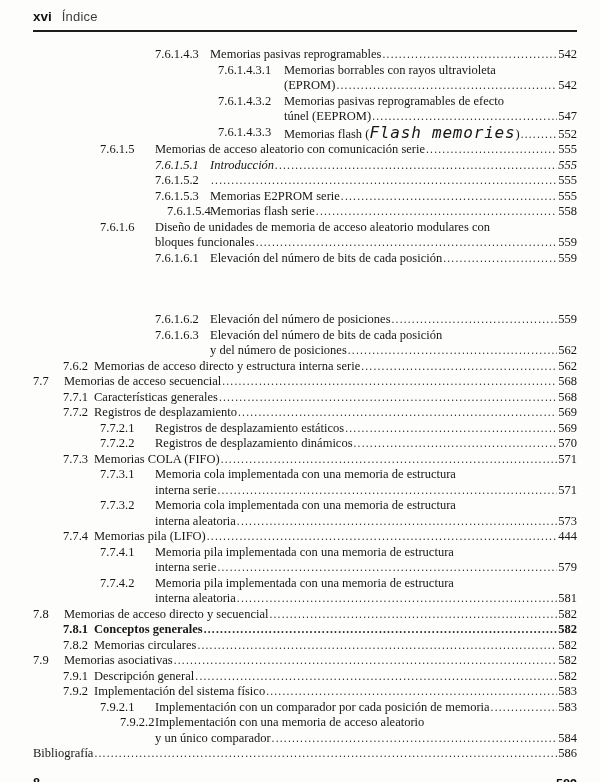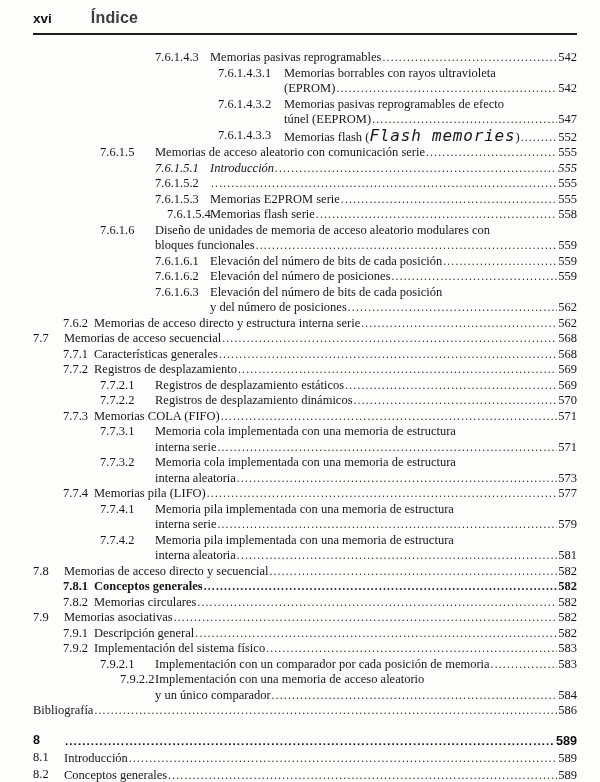--- a/index.html
+++ b/index.html
@@ -20,22 +20,22 @@
     display:flex;align-items:baseline;
     padding:9px 0 6px 0;
     border-bottom:2px solid #1c1c1c;
   }
   .folio{
     font-family:"Liberation Sans", sans-serif;
     font-weight:700;font-size:13.5px;color:#111;
   }
   .htitle{
     font-family:"Liberation Sans", sans-serif;
-    font-size:16px;color:#3d3d3d;
-    margin-left:39px;letter-spacing:.2px;font-weight:bold;
+    font-size:13px;color:#3d3d3d;
+    margin-left:10px;letter-spacing:.2px;
   }
   
   .toc{
     margin-top:15px;
     font-size:12.5px;line-height:15.5px;
   }
   .entry{position:relative;}
   .entry .num{position:absolute;top:0;white-space:nowrap;}
   .line{display:flex;align-items:baseline;}
   .txt{flex:0 0 auto;white-space:nowrap;}
@@ -160,21 +160,21 @@
         </div>
       </div>
       <div class="entry" style="padding-left: 177px;">
         <span class="num" style="left: 122px;">7.6.1.6.1</span>
         <div class="line">
           <span class="txt">Elevación del número de bits de cada posición</span>
           <span class="dots"></span>
           <span class="pg">559</span>
         </div>
       </div>
-      <div class="entry" style="padding-left: 177px;">
+      <div class="entry" style="padding-left: 177px; margin-top: 46px;">
         <span class="num" style="left: 122px;">7.6.1.6.2</span>
         <div class="line">
           <span class="txt">Elevación del número de posiciones</span>
           <span class="dots"></span>
           <span class="pg">559</span>
         </div>
       </div>
       <div class="entry" style="padding-left: 177px;">
         <span class="num" style="left: 122px;">7.6.1.6.3</span>
         <div class="line">
@@ -262,21 +262,21 @@
           <span class="txt">interna aleatoria</span>
           <span class="dots"></span>
           <span class="pg">573</span>
         </div>
       </div>
       <div class="entry" style="padding-left: 61px;">
         <span class="num" style="left: 30px;">7.7.4</span>
         <div class="line">
           <span class="txt">Memorias pila (LIFO)</span>
           <span class="dots"></span>
-          <span class="pg">577</span>
+          <span class="pg">444</span>
         </div>
       </div>
       <div class="entry" style="padding-left: 122px;">
         <span class="num" style="left: 67px;">7.7.4.1</span>
         <div class="line">
           <span class="txt">Memoria pila implementada con una memoria de estructura</span>
         </div>
         <div class="line">
           <span class="txt">interna serie</span>
           <span class="dots"></span>

